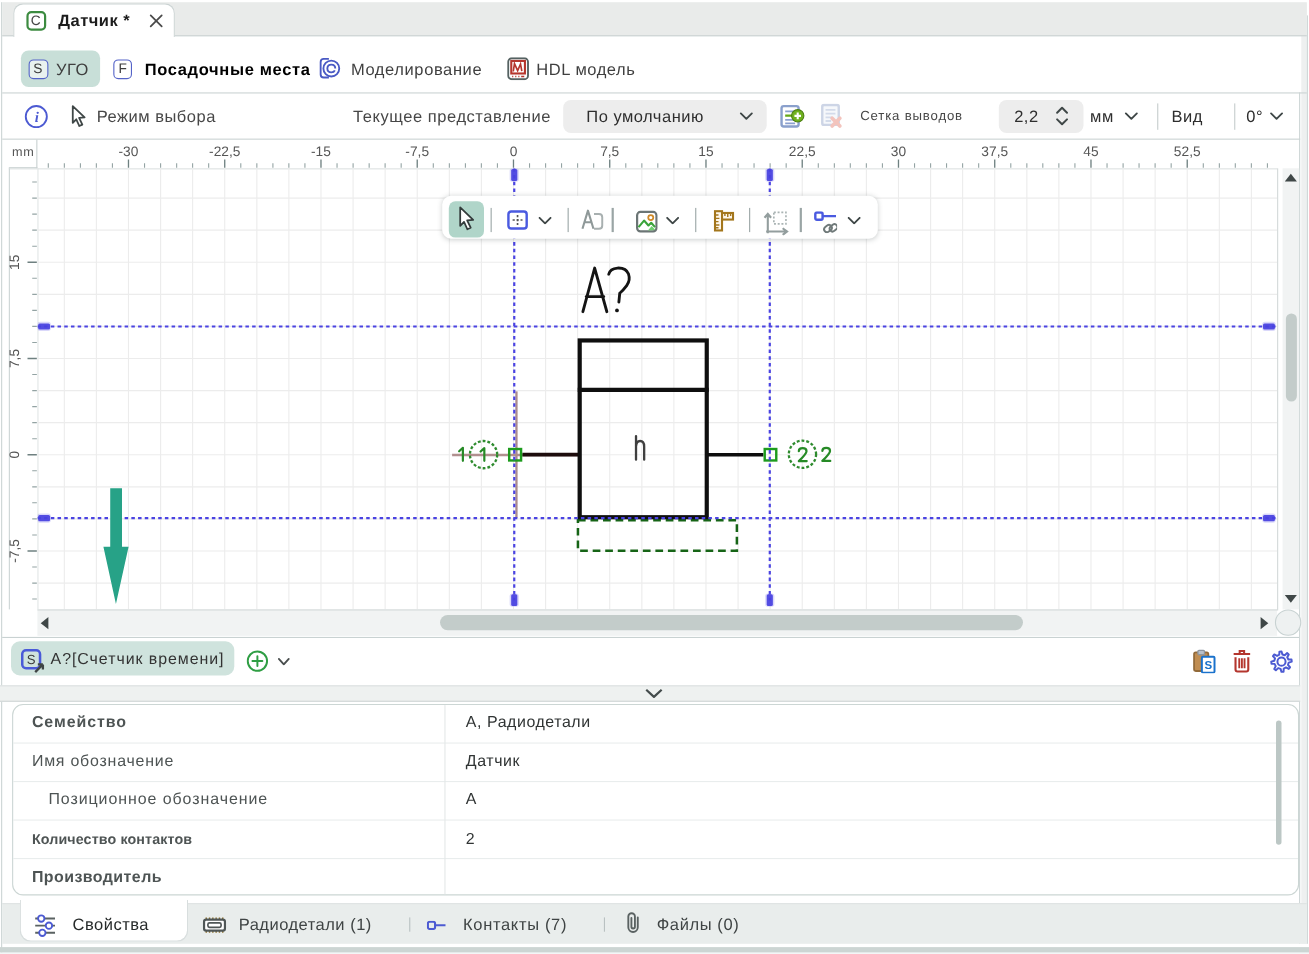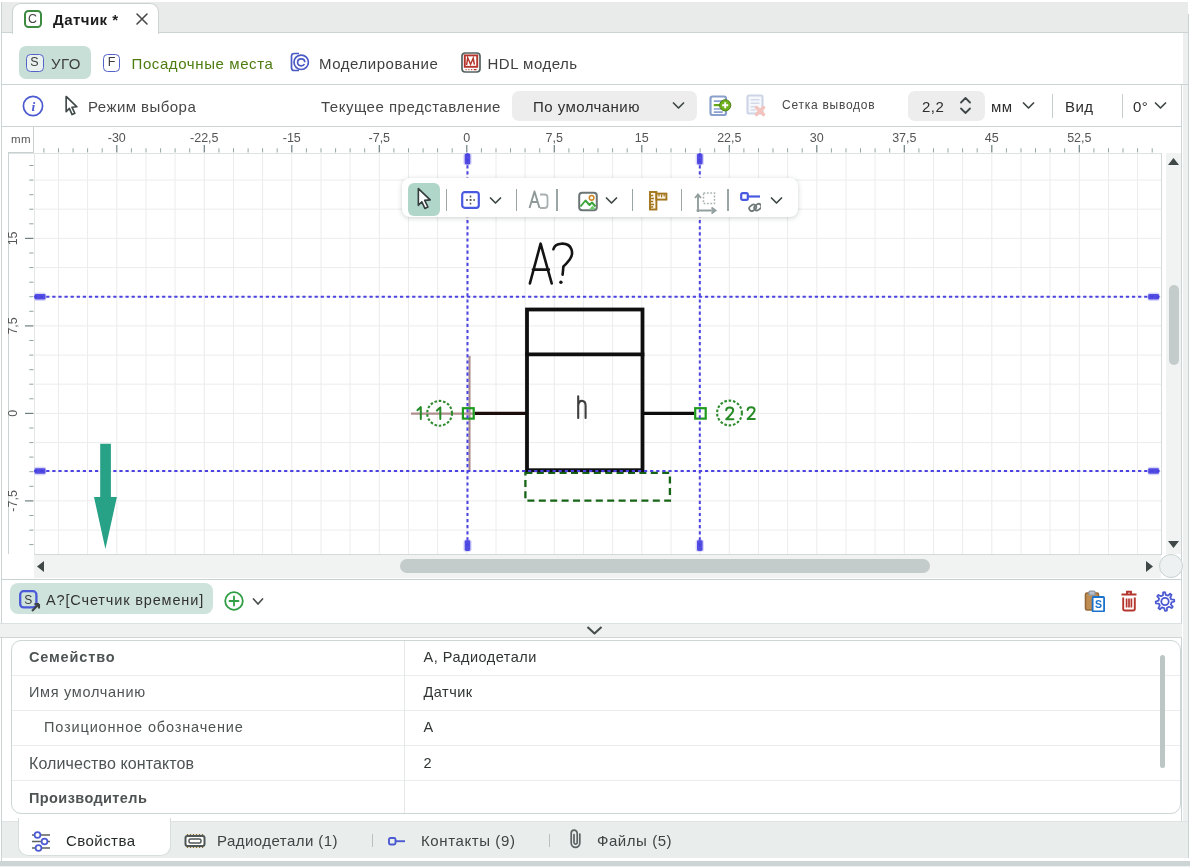--- a/index.html
+++ b/index.html
@@ -14,21 +14,21 @@
 <svg style="position:absolute;left:134.5px;top:12px" width="14" height="14" viewBox="0 0 14 14">
     <path d="M2 2 L12 12 M12 2 L2 12" stroke="#4a4a4a" stroke-width="1.6" stroke-linecap="round"></path>
   </svg>
 <div style="position:absolute;left:2px;top:84px;width:1186px;height:1px;background:#cbd3d3"></div>
 <div style="position:absolute;left:19px;top:46px;width:72px;height:33px;background:#c8dfd8;border-radius:7px"></div>
 <div style="position:absolute;left:25.5px;top:53.5px;width:18px;height:18px;border:1.8px solid #5463c8;border-radius:4.5px;background:rgba(255,255,255,.6)"></div>
 <div style="position:absolute;left:25.5px;top:53.5px;width:18px;height:17px;font-size:12.5px;color:#3c3c3c;display:flex;align-items:center;justify-content:center">S</div>
 <div style="position:absolute;left:51px;top:55px;font-size:15px;color:#3f3f3f;font-weight:400;letter-spacing:0.45px;white-space:nowrap">УГО</div>
 <div style="position:absolute;left:103px;top:53.5px;width:17px;height:18px;border:1.8px solid #5463c8;border-radius:4.5px;background:rgba(255,255,255,.6)"></div>
 <div style="position:absolute;left:103px;top:53.5px;width:17px;height:17px;font-size:12.5px;color:#3c3c3c;display:flex;align-items:center;justify-content:center">F</div>
-<div style="position:absolute;left:131.5px;top:55px;font-size:15px;color:#4d7c0f;font-weight:400;letter-spacing:0.6px;white-space:nowrap">Посадочные места</div>
+<div style="position:absolute;left:131.5px;top:55px;font-size:15px;color:#000000;font-weight:700;letter-spacing:0.6px;white-space:nowrap">Посадочные места</div>
 <svg style="position:absolute;left:290px;top:52px" width="20" height="20" viewBox="0 0 20 20">
     <path d="M9 1.5 H4.3 Q1.5 1.5 1.5 4.3 V15.7 Q1.5 18.5 4.3 18.5 H9" fill="none" stroke="#4a5ac4" stroke-width="1.7"></path>
     <circle cx="11.2" cy="10.3" r="7.2" fill="none" stroke="#4a5ac4" stroke-width="1.7"></circle>
     <path d="M14.8 10.3 Q14.8 6.8 11.2 6.8 Q7.6 6.8 7.6 10.3 Q7.6 13.8 11.2 13.8 Q13.6 13.8 14.4 12" fill="none" stroke="#4a5ac4" stroke-width="1.7"></path>
   </svg>
 <div style="position:absolute;left:319px;top:55px;font-size:15px;color:#3f3f3f;font-weight:400;letter-spacing:0.55px;white-space:nowrap">Моделирование</div>
 <svg style="position:absolute;left:460.5px;top:52px" width="20" height="21" viewBox="0 0 20 21">
     <rect x="1" y="1" width="18" height="19" rx="3.2" fill="#fbfcfc" stroke="#556262" stroke-width="1.7"></rect>
     <rect x="3.8" y="3.4" width="12.4" height="11.4" fill="#fff" stroke="#b5352c" stroke-width="1.9"></rect>
     <path d="M5.6 13 L6.7 5.8 L9.6 12.2 L12.2 6.2 L13.4 12.6" fill="none" stroke="#b5352c" stroke-width="1.5"></path>
@@ -404,27 +404,27 @@
     <circle cx="11" cy="11.5" r="3.7" fill="none" stroke="#4c5ad2" stroke-width="1.8"></circle>
   </svg>
 <div style="position:absolute;left:0px;top:622.5px;width:1182px;height:15px;background:#eef1f0;border-top:1px solid #dbe0e0;border-bottom:1px solid #cfd5d5"></div>
 <svg style="position:absolute;left:586px;top:625.5px" width="17" height="9" viewBox="0 0 17 9">
     <polyline points="1.5,1 8.5,7.5 15.5,1" fill="none" stroke="#444c4c" stroke-width="2" stroke-linejoin="round"></polyline>
   </svg>
 <div style="position:absolute;left:11px;top:640px;width:1170px;height:174px;border:1px solid #ccd6d4;border-radius:10px"></div>
 <div style="position:absolute;left:29px;top:649px;font-size:14.5px;color:#4e5454;font-weight:700;letter-spacing:0.85px;white-space:nowrap">Семейство</div>
 <div style="position:absolute;left:423.5px;top:649px;font-size:14.5px;color:#303434;font-weight:400;letter-spacing:0.5px;white-space:nowrap">А, Радиодетали</div>
 <div style="position:absolute;left:12px;top:674.5px;width:1168px;height:1px;background:#e9eded"></div>
-<div style="position:absolute;left:29px;top:684.2px;font-size:14.5px;color:#4e5454;font-weight:400;letter-spacing:0.7px;white-space:nowrap">Имя умолчанию</div>
+<div style="position:absolute;left:29px;top:684.2px;font-size:14.5px;color:#4e5454;font-weight:400;letter-spacing:0.7px;white-space:nowrap">Имя обозначение</div>
 <div style="position:absolute;left:423.5px;top:684.2px;font-size:14.5px;color:#303434;font-weight:400;letter-spacing:0.5px;white-space:nowrap">Датчик</div>
 <div style="position:absolute;left:12px;top:709.7px;width:1168px;height:1px;background:#e9eded"></div>
 <div style="position:absolute;left:44px;top:719.4000000000001px;font-size:14.5px;color:#4e5454;font-weight:400;letter-spacing:0.85px;white-space:nowrap">Позиционное обозначение</div>
 <div style="position:absolute;left:423.5px;top:719.4000000000001px;font-size:14.5px;color:#303434;font-weight:400;letter-spacing:0.5px;white-space:nowrap">А</div>
 <div style="position:absolute;left:12px;top:744.9000000000001px;width:1168px;height:1px;background:#e9eded"></div>
-<div style="position:absolute;left:29px;top:754.6000000000001px;font-size:16px;color:#4e5454;font-weight:400;letter-spacing:0.1px;white-space:nowrap">Количество контактов</div>
+<div style="position:absolute;left:29px;top:754.6000000000001px;font-size:13px;color:#4e5454;font-weight:700;letter-spacing:0.1px;white-space:nowrap">Количество контактов</div>
 <div style="position:absolute;left:423.5px;top:754.6000000000001px;font-size:14.5px;color:#303434;font-weight:400;letter-spacing:0.5px;white-space:nowrap">2</div>
 <div style="position:absolute;left:12px;top:780.1000000000001px;width:1168px;height:1px;background:#e9eded"></div>
 <div style="position:absolute;left:29px;top:789.8000000000002px;font-size:14.5px;color:#4e5454;font-weight:700;letter-spacing:0.4px;white-space:nowrap">Производитель</div>
 <div style="position:absolute;left:403.5px;top:641px;width:1px;height:172px;background:#e4e8e8"></div>
 <div style="position:absolute;left:1159.5px;top:655px;width:5px;height:113px;background:#bcc7c5;border-radius:3px"></div>
 <div style="position:absolute;left:2px;top:821px;width:1186px;height:37px;background:#e9edec;border-top:1px solid #dfe3e3"></div>
 <div style="position:absolute;left:18px;top:818px;width:153px;height:38px;background:#fff;border:1px solid #d8dede;border-top:none;border-radius:0 0 10px 10px"></div>
 <svg style="position:absolute;left:31px;top:830px" width="20" height="23" viewBox="0 0 20 23">
     <path d="M1 5 h18 M1 11.5 h18 M1 18 h18" stroke="#5a6262" stroke-width="1.7"></path>
     <circle cx="6.5" cy="5" r="2.9" fill="#fff" stroke="#4c5ad2" stroke-width="1.7"></circle>
@@ -436,17 +436,17 @@
     <path d="M3.5 3 v-2 M6.5 3 v-2 M9.5 3 v-2 M12.5 3 v-2 M15.5 3 v-2 M18.5 3 v-2 M3.5 15 v-2 M6.5 15 v-2 M9.5 15 v-2 M12.5 15 v-2 M15.5 15 v-2 M18.5 15 v-2" stroke="#8a6d28" stroke-width="1.3"></path>
     <rect x="1.5" y="3" width="19" height="10" rx="2" fill="#fff" stroke="#4f5656" stroke-width="2"></rect>
     <rect x="5" y="6" width="12" height="4" rx="1.5" fill="none" stroke="#4f5656" stroke-width="1.5"></rect>
   </svg>
 <div style="position:absolute;left:217px;top:832px;font-size:15px;color:#3f4444;font-weight:400;letter-spacing:0.45px;white-space:nowrap">Радиодетали (1)</div>
 <div style="position:absolute;left:372px;top:834px;width:1px;height:13px;background:#b9c1c1"></div>
 <svg style="position:absolute;left:387.5px;top:836.5px" width="18" height="9" viewBox="0 0 18 9">
     <rect x="1" y="1" width="6.5" height="6.5" rx="1.5" fill="none" stroke="#4c5ad2" stroke-width="1.9"></rect>
     <path d="M7.5 4.2 H17" stroke="#4c5ad2" stroke-width="1.9"></path>
   </svg>
-<div style="position:absolute;left:421px;top:832px;font-size:15px;color:#3f4444;font-weight:400;letter-spacing:0.6px;white-space:nowrap">Контакты (9)</div>
+<div style="position:absolute;left:421px;top:832px;font-size:15px;color:#3f4444;font-weight:400;letter-spacing:0.6px;white-space:nowrap">Контакты (7)</div>
 <div style="position:absolute;left:549px;top:834px;width:1px;height:13px;background:#b9c1c1"></div>
 <svg style="position:absolute;left:566.5px;top:829px" width="16" height="20" viewBox="0 0 16 20">
     <path d="M12.8 5 v9 a4.3 4.3 0 0 1 -8.6 0 V4.2 a3 3 0 0 1 6 0 v9.3 a1.6 1.6 0 0 1 -3.2 0 V5.5" fill="none" stroke="#5a6262" stroke-width="1.7" stroke-linecap="round"></path>
   </svg>
-<div style="position:absolute;left:597px;top:832px;font-size:15px;color:#3f4444;font-weight:400;letter-spacing:0.55px;white-space:nowrap">Файлы (5)</div>
+<div style="position:absolute;left:597px;top:832px;font-size:15px;color:#3f4444;font-weight:400;letter-spacing:0.55px;white-space:nowrap">Файлы (0)</div>
 </body></html>

